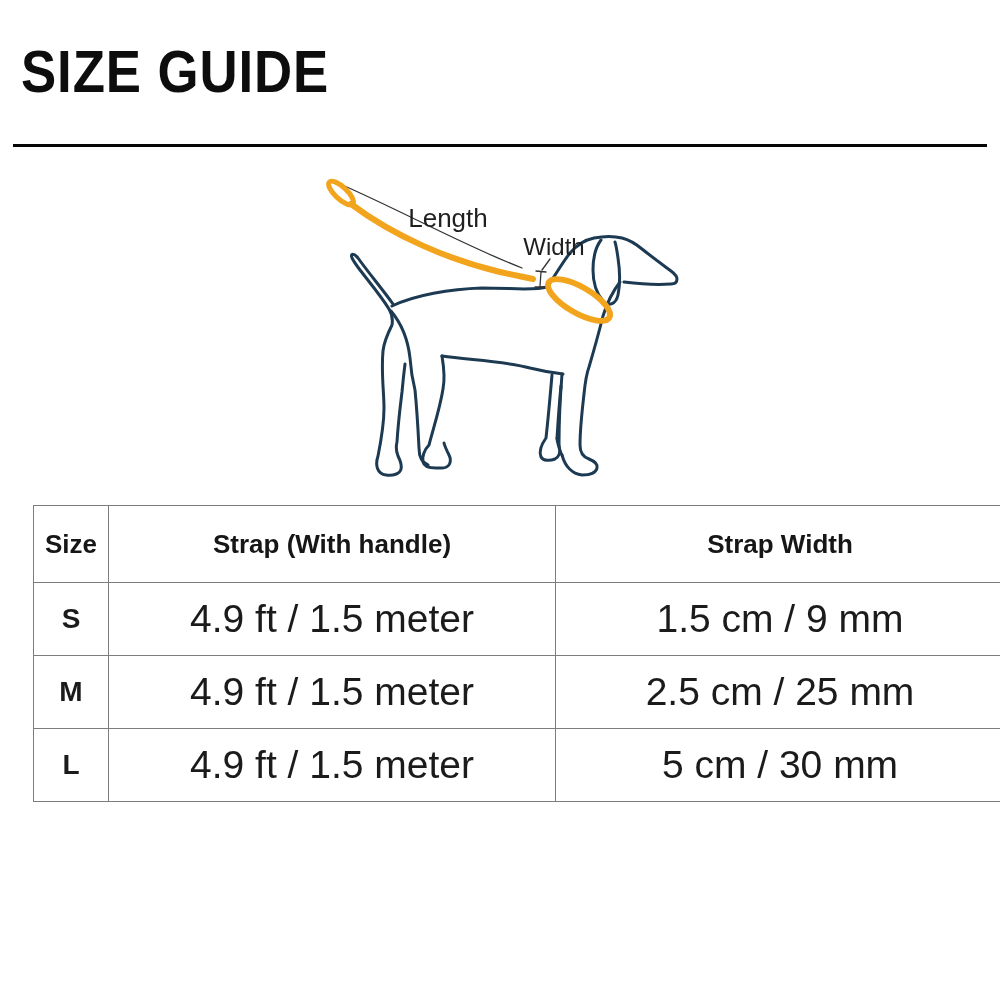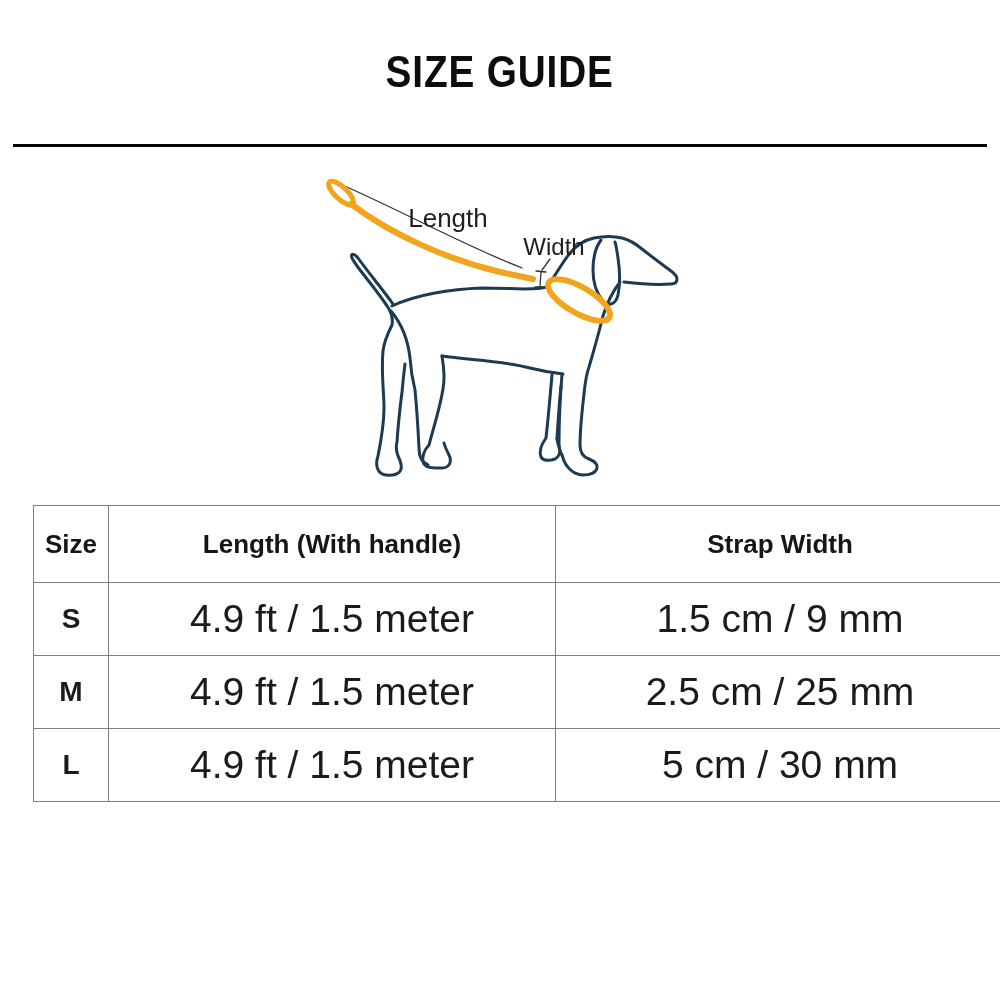--- a/index.html
+++ b/index.html
@@ -1,22 +1,22 @@
 <!DOCTYPE html>
 <html><head>
 <meta charset="utf-8">
 <style>
   html,body{margin:0;padding:0;background:#ffffff;}
   .page{
     position:relative;width:1000px;height:1000px;background:#ffffff;overflow:hidden;
     font-family:"Liberation Sans",sans-serif;color:#1b1b1b;
   }
   .title{
-    position:absolute;top:46px;left:0;width:1000px;text-align:center;
-    font-size:44px;font-weight:600;letter-spacing:1px;color:#0d0d0d;line-height:52px;
+    position:absolute;top:46px;left:0;width:1000px;
+    font-size:60px;font-weight:600;letter-spacing:1px;color:#0d0d0d;line-height:52px;
   }
   .title span{display:inline-block;transform:scaleX(0.88);}
   .rule{
     position:absolute;top:144px;left:13px;width:974px;height:3px;background:#050505;
   }
   .diagram{position:absolute;left:300px;top:160px;width:400px;height:330px;}
   .sizetable{
     position:absolute;left:15px;top:505px;width:971px;
     border-collapse:collapse;table-layout:fixed;margin-left:18px;
   }
@@ -84,21 +84,21 @@
 
   <table class="sizetable">
     <colgroup>
       <col style="width:75px">
       <col style="width:447px">
       <col style="width:449px">
     </colgroup>
     <thead>
       <tr>
         <th>Size</th>
-        <th>Length (With handle)</th>
+        <th>Strap (With handle)</th>
         <th>Strap Width</th>
       </tr>
     </thead>
     <tbody>
       <tr>
         <td class="size-cell">S</td>
         <td>4.9 ft / 1.5 meter</td>
         <td>1.5 cm / 9 mm</td>
       </tr>
       <tr>

